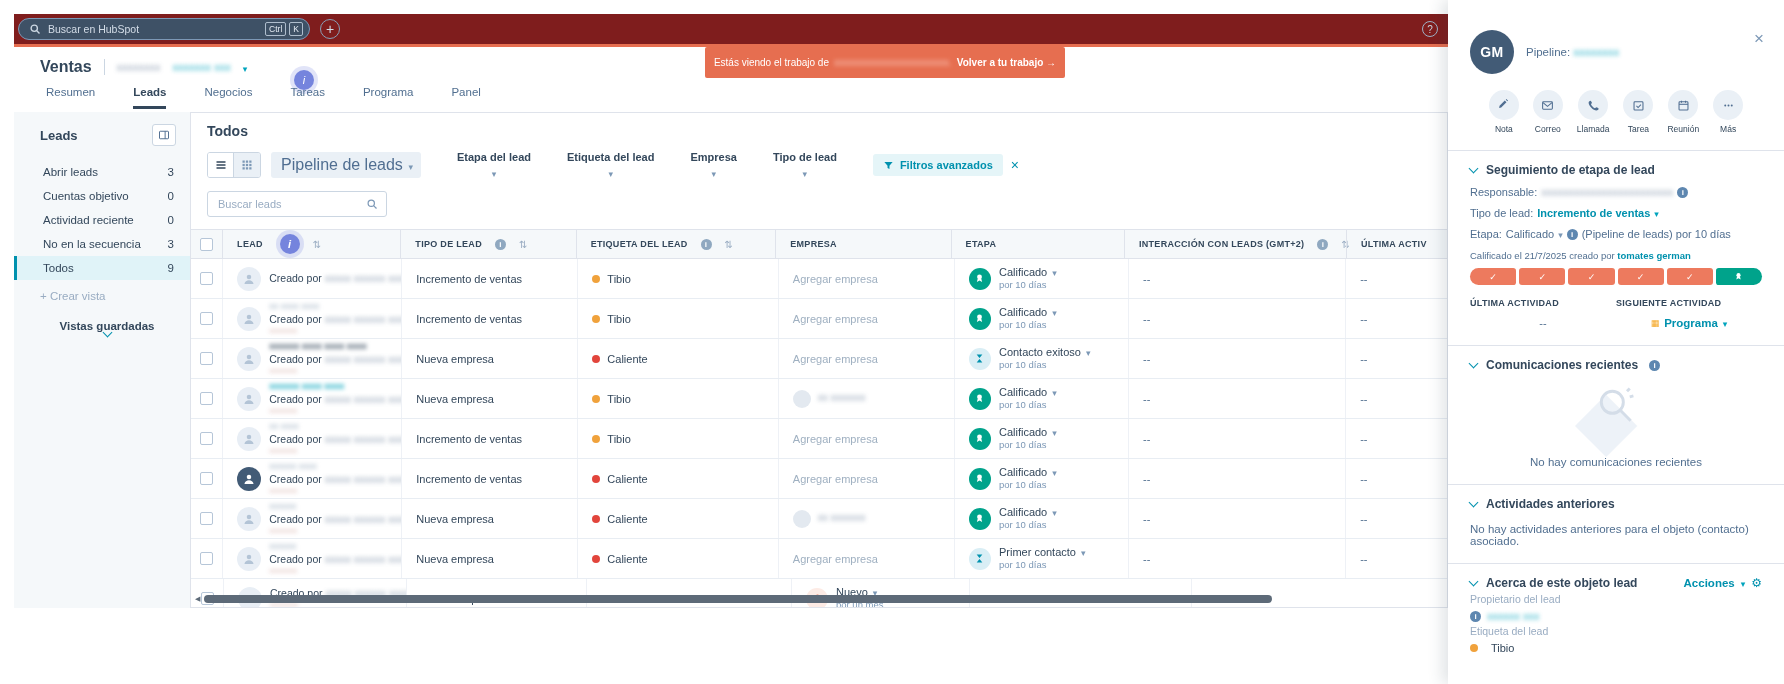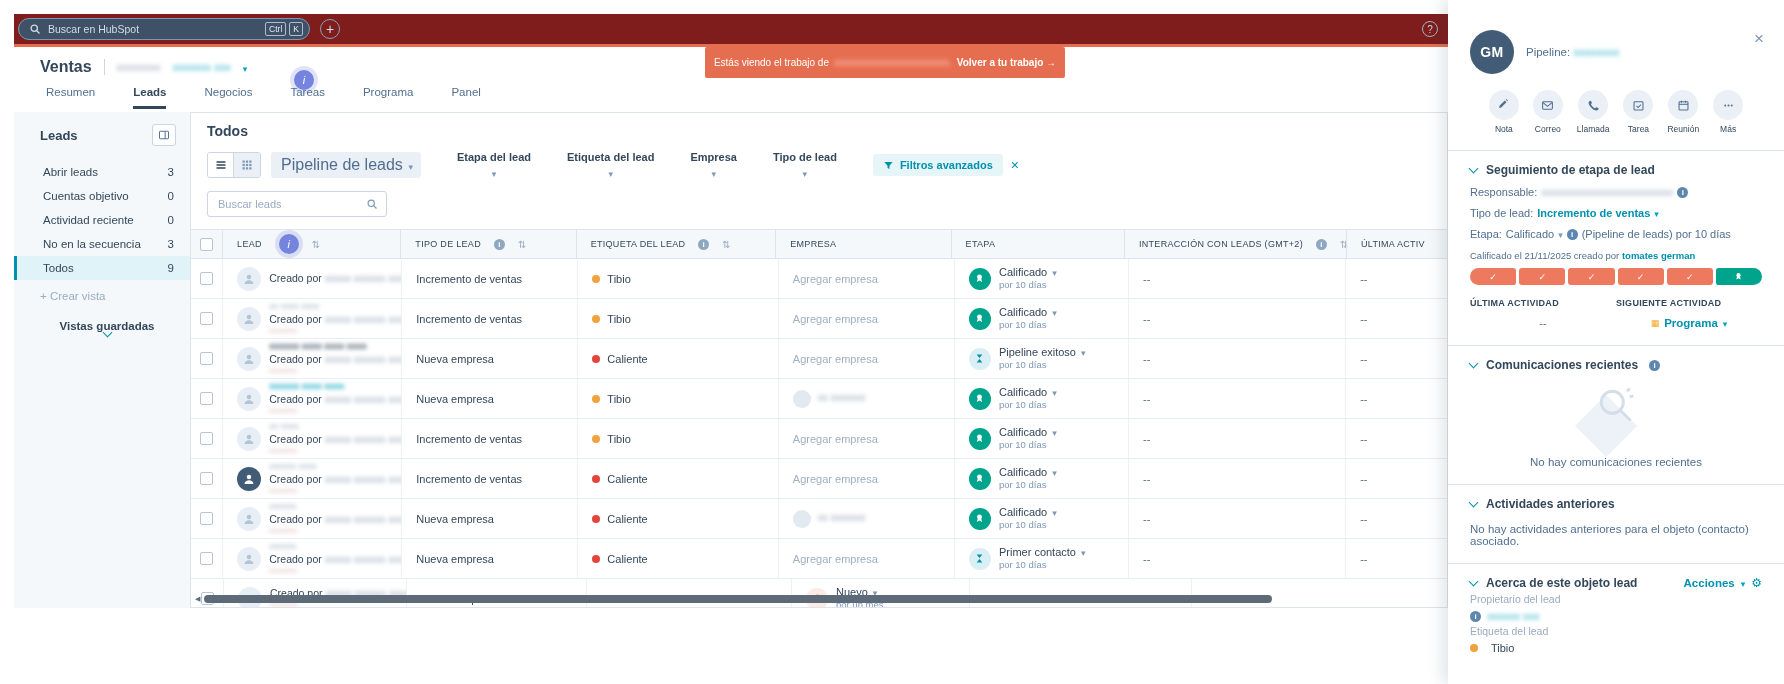--- a/index.html
+++ b/index.html
@@ -72,21 +72,21 @@
   .adv-x{color:#0091ae;font-size:12px;cursor:pointer;background:none;border:none;}
   .adv-x::after{content:'×';font-size:14px;}
   .lead-search{margin:12px 0 0 16px;width:180px;height:26px;border:1px solid #cbd6e2;border-radius:3px;display:flex;align-items:center;padding:0 8px 0 10px;background:#fff;}
   .lead-search input{border:none;outline:none;flex:1;font-size:11px;color:#33475b;background:transparent;}
   .lead-search input::placeholder{color:#99acc2;}
   .lead-search .s-ico{width:12px;height:12px;color:#7c98b6;}
 
   
   .table{margin-top:12px;width:1340px;}
   .thead{display:flex;height:30px;background:#f5f8fa;border-top:1px solid #dfe3eb;border-bottom:1px solid #dfe3eb;}
-  .th{display:flex;align-items:center;gap:13px;font-size:9px;font-weight:normal;letter-spacing:.3px;color:#33475b;padding-left:14px;border-left:1px solid #dfe3eb;position:relative;white-space:nowrap;}
+  .th{display:flex;align-items:center;gap:13px;font-size:9px;font-weight:bold;letter-spacing:.3px;color:#33475b;padding-left:14px;border-left:1px solid #dfe3eb;position:relative;white-space:nowrap;}
   .th:first-child{border-left:none;}
   .sort::after{content:'⇅';font-size:10px;color:#99acc2;font-weight:normal;}
   .inf{width:11px;height:11px;border-radius:50%;background:#8fa8c0;display:inline-block;position:relative;flex:0 0 auto;}
   .inf::after{content:'i';position:absolute;left:0;top:0;width:100%;text-align:center;color:#fff;font-size:8px;line-height:11px;font-weight:bold;}
   .th .beacon{margin-left:4px;}
   .c0{width:32px;justify-content:center;padding-left:0;}
   .c1{width:183px;}.c2{width:180px;}.c3{width:205px;}.c4{width:180px;}.c5{width:178px;}.c6{width:222px;}.c7{width:190px;}
   .tbody .tr{display:flex;height:40px;border-bottom:1px solid #e8edf3;background:#fff;}
   .td{display:flex;align-items:center;padding-left:14px;border-left:1px solid #eef1f6;font-size:11px;color:#516f90;overflow:hidden;}
   .td.c0{border-left:none;justify-content:center;padding-left:0;}
@@ -472,21 +472,21 @@
                 <span class="add-co">Agregar empresa</span>
               </div>
               <div class="td c5">
                 <span class="st-ic hourglass">
                   <svg viewBox="0 0 16 16" fill="currentColor">
                     <path d="M4.5 3h7L8 7.4zM4.5 13h7L8 8.6z"></path>
                   </svg>
                 </span>
                 <div class="stack">
                   <div class="st-l1">
-                    <span>Pipeline exitoso</span>
+                    <span>Contacto exitoso</span>
                     <span class="caret"></span>
                   </div>
                   <div class="st-l2">por 10 días</div>
                 </div>
               </div>
               <div class="td c6">--</div>
               <div class="td c7">--</div>
             </div>
             <div class="tr">
               <div class="td c0">
@@ -853,21 +853,21 @@
         <span class="caret teal-caret"></span>
       </div>
       <div class="p-line">
         <span>Etapa:</span>
         <span>Calificado</span>
         <span class="caret"></span>
         <span class="inf blue"></span>
         <span>(Pipeline de leads) por 10 días</span>
       </div>
       <div class="p-note">
-        <span>Calificado el 21/11/2025 creado por</span>
+        <span>Calificado el 21/7/2025 creado por</span>
         <span class="teal-b">tomates german</span>
       </div>
       <div class="progress" id="progress">
           <span class="seg">✓</span>
           <span class="seg">✓</span>
           <span class="seg">✓</span>
           <span class="seg">✓</span>
           <span class="seg">✓</span>
           <span class="seg final">
             <svg viewBox="0 0 16 16" fill="#fff">

